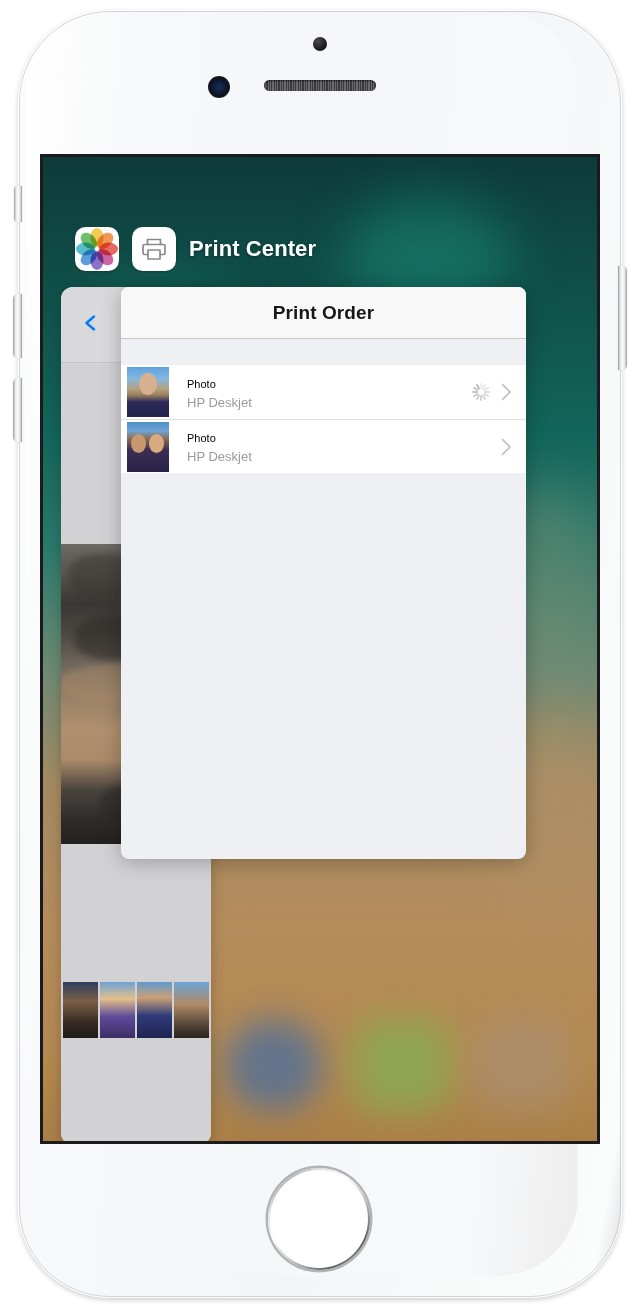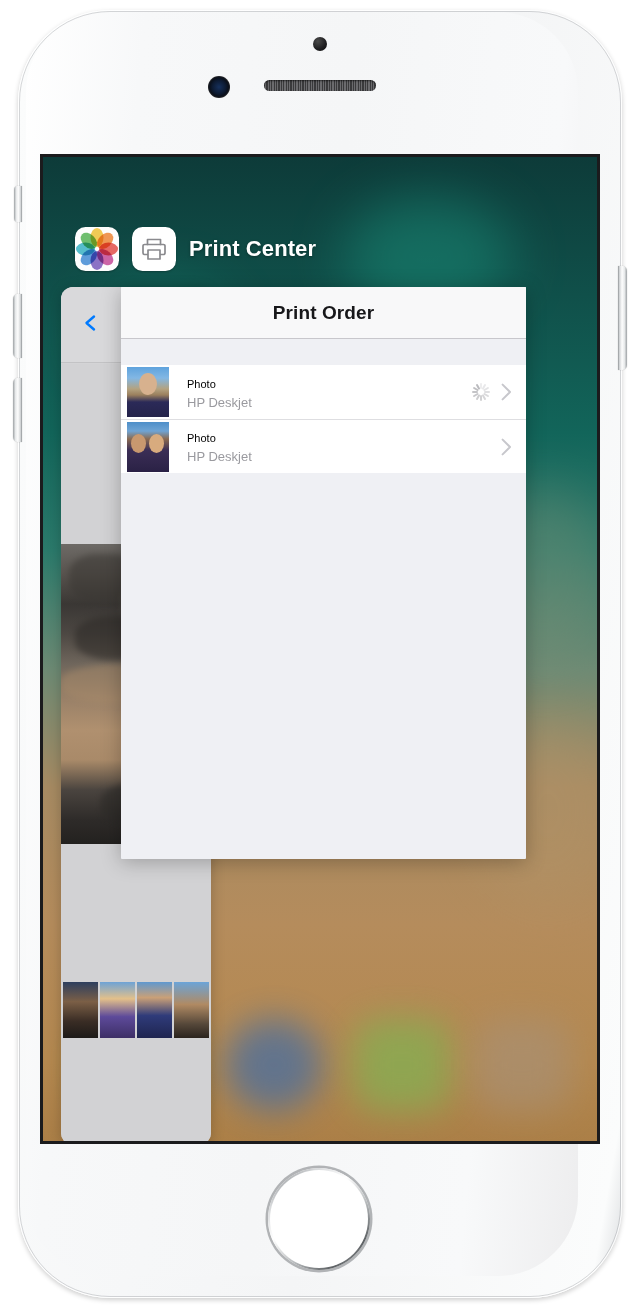--- a/index.html
+++ b/index.html
@@ -290,21 +290,21 @@
   .t2 { background: linear-gradient(180deg,#6ea3d6 0%, #e3c08a 30%, #5d4a9a 62%, #3d2f66 100%); }
   .t3 { background: linear-gradient(180deg,#5f98cf 0%, #caa077 28%, #2f3b7a 60%, #1f2550 100%); }
   .t4 { background: linear-gradient(180deg,#6ba4d8 0%, #b08a63 40%, #56483a 75%, #2a231d 100%); }
 
   
   .card-front {
     position: absolute;
     left: 78px; top: 130px;
     width: 405px; height: 572px;
     background: #eff0f4;
-    border-radius: 1px;
+    border-radius: 8px;
     overflow: hidden;
     box-shadow: 0 3px 20px rgba(0,0,0,0.26);
     z-index: 5;
   }
   .nav-bar {
     position: relative;
     height: 52px;
     background: #f8f8f9;
     border-bottom: 1px solid #c8c7cc;
     display: flex;

